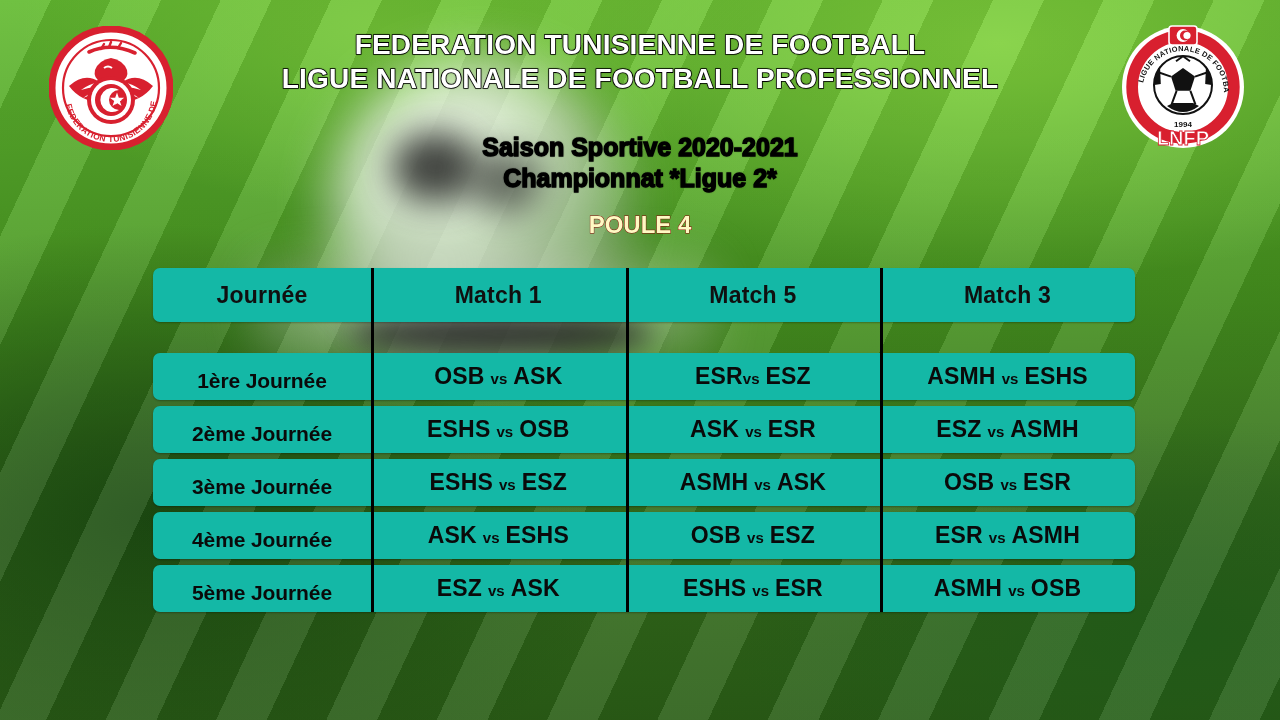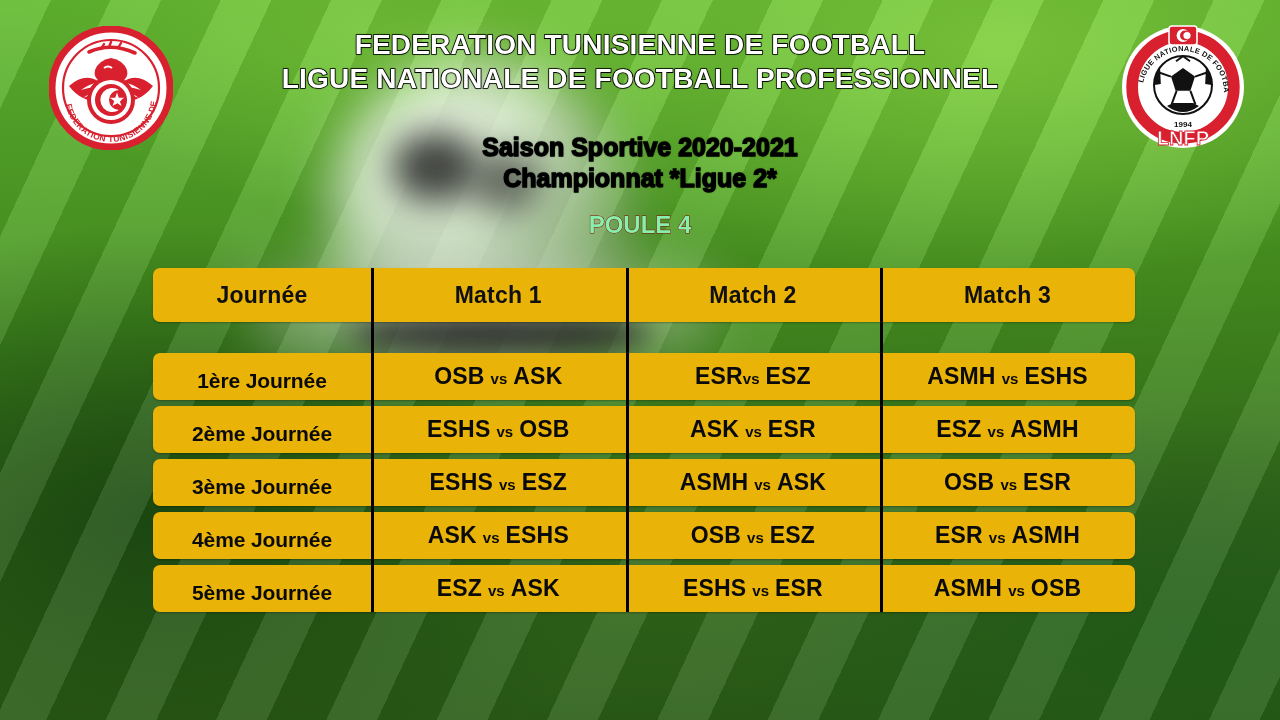--- a/index.html
+++ b/index.html
@@ -65,36 +65,36 @@
     text-shadow:0 0 2px #000;
   }
   .subtitle-block { position:absolute; top:132px; left:0; width:100%; text-align:center; }
   .subtitle-line {
     color:#000000; font-weight:bold; font-size:25px; line-height:31px;
     -webkit-text-stroke:1.4px #000; paint-order:stroke fill;
     text-shadow:0 0 2px #000;
   }
   .poule {
     position:absolute; top:211px; left:0; width:100%; text-align:center;
-    color:#86efac; font-weight:bold; font-size:24px;
+    color:#fef9c3; font-weight:bold; font-size:24px;
     -webkit-text-stroke:.9px #8a0000; paint-order:stroke fill;
   }
 
   
   .logo { position:absolute; }
   #logo-ftf  { left:49px;  top:26px;  width:124px; height:124px; }
   #logo-lnfp { left:1120px; top:24px; width:126px; height:126px; }
 
   
   #table {
     position:absolute; left:153px; top:268px; width:982px;
   }
   .row {
     display:flex; height:47px; margin-bottom:6px;
-    background:#eab308; border-radius:7px;
+    background:#14b8a6; border-radius:7px;
     box-shadow:0 1px 2px rgba(0,0,0,.28);
   }
   #header-row { height:54px; margin-bottom:31px; }
   #row-5 { margin-bottom:0; }
 
   .cell {
     display:flex; align-items:center; justify-content:center;
     position:relative; overflow:hidden;
   }
   .cell.c0 { width:218px; }
@@ -217,21 +217,21 @@
   <div id="table">
 
     <div class="row" id="header-row">
       <div class="cell c0">
         <span class="hdr-text">Journée</span>
       </div>
       <div class="cell c1">
         <span class="hdr-text">Match 1</span>
       </div>
       <div class="cell c2">
-        <span class="hdr-text">Match 2</span>
+        <span class="hdr-text">Match 5</span>
       </div>
       <div class="cell c3">
         <span class="hdr-text">Match 3</span>
       </div>
     </div>
 
     <div id="rows-container">
         <div class="row" id="row-1">
           <div class="cell c0">
             <span class="journee-text">1ère Journée</span>

